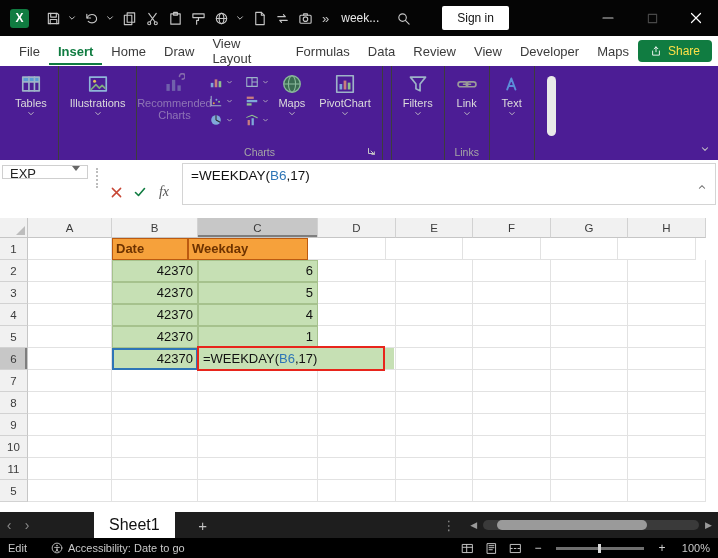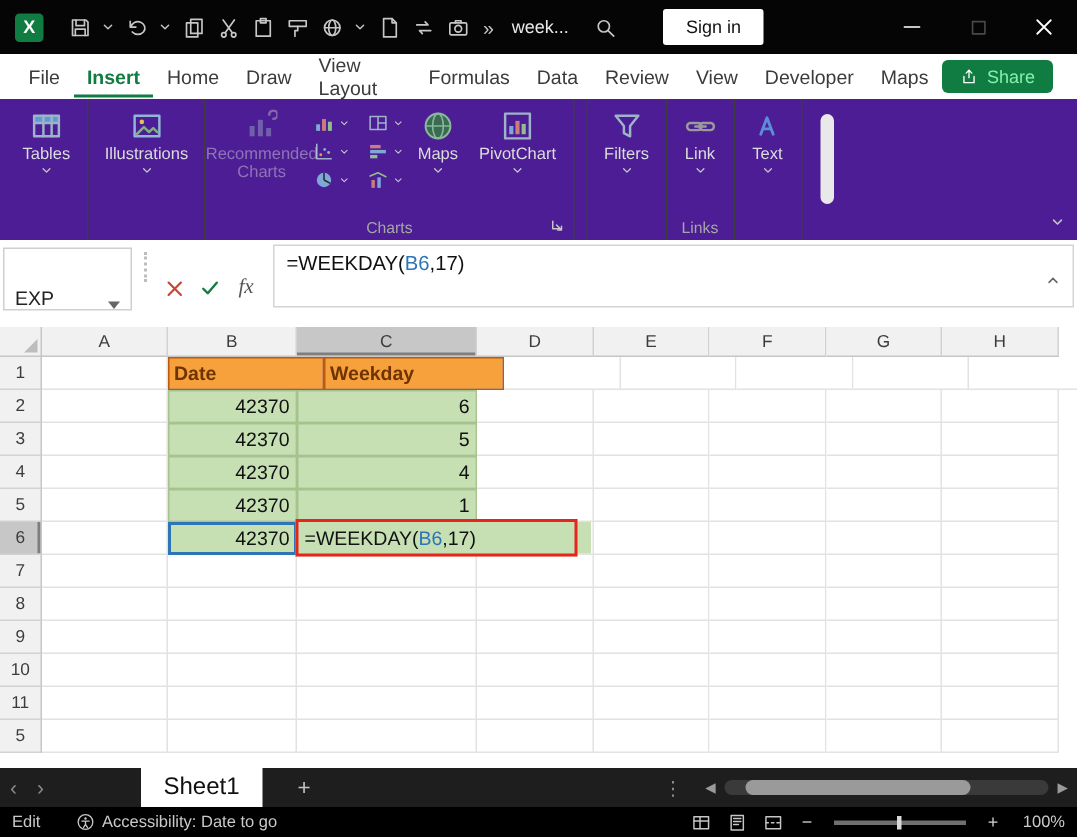--- a/index.html
+++ b/index.html
@@ -17,21 +17,21 @@
   .doc-name { color: #e9e9e9; font-size: 12px; margin: 0 14px 0 6px; }
   .signin { background: #fff; color: #111; border: none; font-size: 12px; padding: 5px 15px; border-radius: 2px; margin-left: 26px; font-family: inherit; }
   .win-controls { margin-left: auto; display: flex; height: 36px; }
   .win-btn { width: 44px; height: 36px; display: flex; align-items: center; justify-content: center; }
   .win-btn.max { opacity: .35; }
 
   
   .menubar { height: 30px; background: #ffffff; display: flex; align-items: center; flex: none; padding-left: 10px; }
   .mtab { font-size: 13px; color: #3b3b3b; padding: 6px 9px; cursor: default; }
   .mtab.active { color: #107C41; font-weight: bold; box-shadow: inset 0 -2px 0 #107C41; }
-  .share { margin-left: auto; margin-right: 16px; background: #107C41; color: #86efac; border: none; border-radius: 4px; font-size: 12px; padding: 4px 12px; display: flex; align-items: center; gap: 6px; font-family: inherit; }
+  .share { margin-left: auto; margin-right: 6px; background: #107C41; color: #fde047; border: none; border-radius: 4px; font-size: 12px; padding: 4px 12px; display: flex; align-items: center; gap: 6px; font-family: inherit; }
   .share .ic { stroke: #fff; }
 
   
   .ribbon { height: 94px; background: #4c1d95; flex: none; display: flex; position: relative; padding-left: 4px; }
   .rb-group { display: flex; flex-direction: column; border-right: 1px solid #3d3d3d; padding: 0 4px; }
   .rb-items { display: flex; flex: 1; align-items: flex-start; }
   .rb-caption { height: 16px; display: flex; align-items: center; justify-content: center; font-size: 10.5px; color: #a6a6a6; position: relative; }
   .rb-big { display: flex; flex-direction: column; align-items: center; gap: 2px; padding: 7px 7px 0; font-size: 11px; color: #dcdcdc; text-align: center; }
   .rb-big .rb-lbl { line-height: 12px; }
   .rb-big.disabled { opacity: .45; }
@@ -39,21 +39,21 @@
   .rb-minigrid { display: flex; flex-direction: column; gap: 3px; padding-top: 8px; }
   .rb-minirow { display: flex; gap: 8px; }
   .rb-mini { display: flex; align-items: center; gap: 3px; padding: 1px 2px; }
   .launcher { position: absolute; right: 2px; bottom: 2px; }
   .rb-collapse { position: absolute; right: 8px; bottom: 3px; }
   .rb-scroll { width: 9px; height: 60px; background: #e9e9e9; border-radius: 5px; margin: 10px 2px 0 8px; }
   .two-line { width: 66px; }
 
   
   .formulabar { height: 48px; background: #fff; flex: none; display: flex; align-items: flex-start; padding: 3px 2px 0 2px; }
-  .namebox { width: 86px; height: 42px; margin-top: 2px; border: 1px solid #cfcfcf; display: flex; align-items: flex-end; padding: 0 7px; font-size: 13px; color: #222; }
+  .namebox { width: 86px; height: 14px; margin-top: 2px; border: 1px solid #cfcfcf; display: flex; align-items: flex-start; padding: 0 7px; font-size: 13px; color: #222; }
   .namebox .caret { margin-left: auto; width: 0; height: 0; border-left: 4px solid transparent; border-right: 4px solid transparent; border-top: 5px solid #666; }
   .fb-sep { width: 0; height: 20px; border-left: 2px dotted #bdbdbd; margin: 5px 6px 0 8px; }
   .fb-btn { width: 24px; height: 26px; margin-top: 16px; display: flex; align-items: center; justify-content: center; }
   .fb-btn.fx i { font-family: "Liberation Serif", serif; font-style: italic; font-size: 14px; color: #555; }
   .fb-input { flex: 1; height: 42px; border: 1px solid #d4d4d4; margin-left: 6px; padding: 4px 26px 0 8px; font-size: 13.5px; color: #111; position: relative; white-space: nowrap; }
   .fb-collapse { position: absolute; right: 8px; top: 14px; }
   .ref-blue { color: #2E75B6; }
   .fb-gap { height: 10px; background: #fff; flex: none; }
 
   
@@ -490,21 +490,21 @@
           <div class="g-colhdr sel" style="width: 120px;">C</div>
           <div class="g-colhdr" style="width: 78px;">D</div>
           <div class="g-colhdr" style="width: 77px;">E</div>
           <div class="g-colhdr" style="width: 78px;">F</div>
           <div class="g-colhdr" style="width: 77px;">G</div>
           <div class="g-colhdr" style="width: 78px;">H</div>
         </div>
         <div class="g-row">
           <div class="g-rowhdr">1</div>
           <div class="g-cell" style="width: 84px;"></div>
-          <div class="g-cell orange" style="width: 104px;">Date</div>
+          <div class="g-cell orange" style="width: 76px;">Date</div>
           <div class="g-cell orange" style="width: 120px;">Weekday</div>
           <div class="g-cell" style="width: 78px;"></div>
           <div class="g-cell" style="width: 77px;"></div>
           <div class="g-cell" style="width: 78px;"></div>
           <div class="g-cell" style="width: 77px;"></div>
           <div class="g-cell" style="width: 78px;"></div>
         </div>
         <div class="g-row">
           <div class="g-rowhdr">2</div>
           <div class="g-cell" style="width: 84px;"></div>

